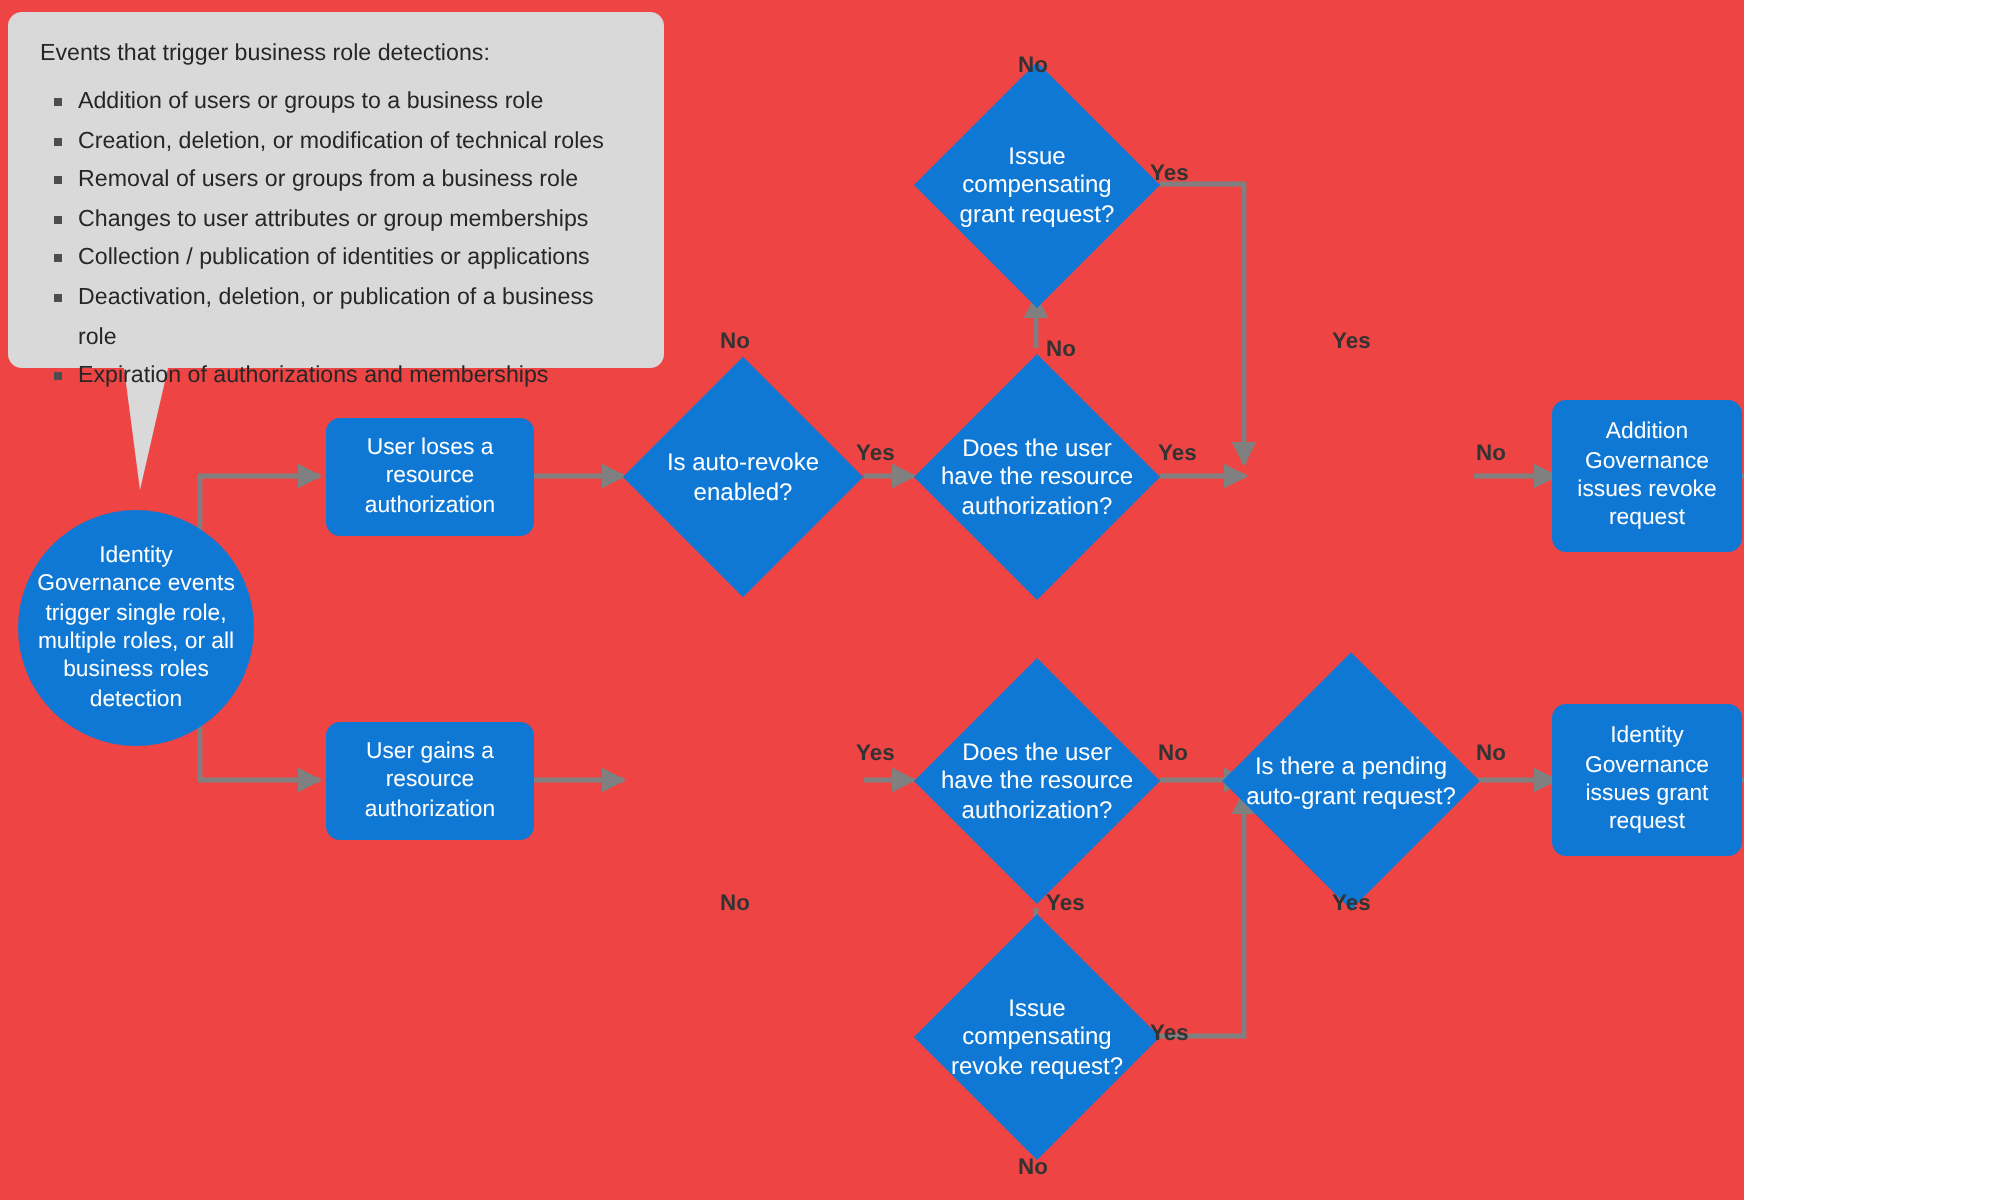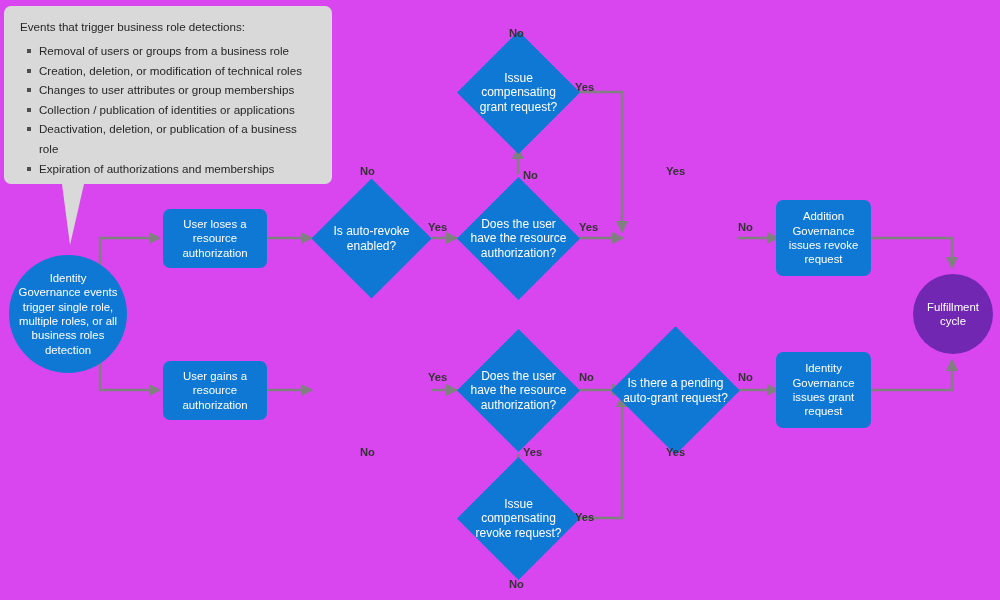--- a/index.html
+++ b/index.html
@@ -5,23 +5,23 @@
   html, body {
     margin: 0;
     padding: 0;
     background: #ffffff;
   }
   body {
     font-family: "Liberation Sans", sans-serif;
   }
   #canvas {
     position: relative;
-    width: 1000px;
+    width: 872px;
     height: 600px;
-    background: #d946ef;
+    background: #ef4444;
     overflow: hidden;
   }
   #wires {
     position: absolute;
     left: 0;
     top: 0;
     width: 1000px;
     height: 600px;
     pointer-events: none;
   }
@@ -169,22 +169,23 @@
       <path d="M 870 238 L 952 238 L 952 268" marker-end="url(#arrow)"></path>
 
       <path d="M 870 390 L 952 390 L 952 360" marker-end="url(#arrow)"></path>
 
     </g>
   </svg>
 
   <div class="callout">
     <div class="callout-title">Events that trigger business role detections:</div>
     <ul class="callout-list">
+      <li>Addition of users or groups to a business role</li>
+      <li>Creation, deletion, or modification of technical roles</li>
       <li>Removal of users or groups from a business role</li>
-      <li>Creation, deletion, or modification of technical roles</li>
       <li>Changes to user attributes or group memberships</li>
       <li>Collection / publication of identities or applications</li>
       <li>Deactivation, deletion, or publication of a business role</li>
       <li>Expiration of authorizations and memberships</li>
     </ul>
   </div>
 
   <div class="node circle node-blue" style="left:9px; top:255px; width:118px; height:118px; padding:0 9px;">Identity Governance events trigger single role, multiple roles, or all business roles detection</div>
 
   <div class="node rect node-blue" style="left:163px; top:209px; width:104px; height:59px;">User loses a resource authorization</div>

